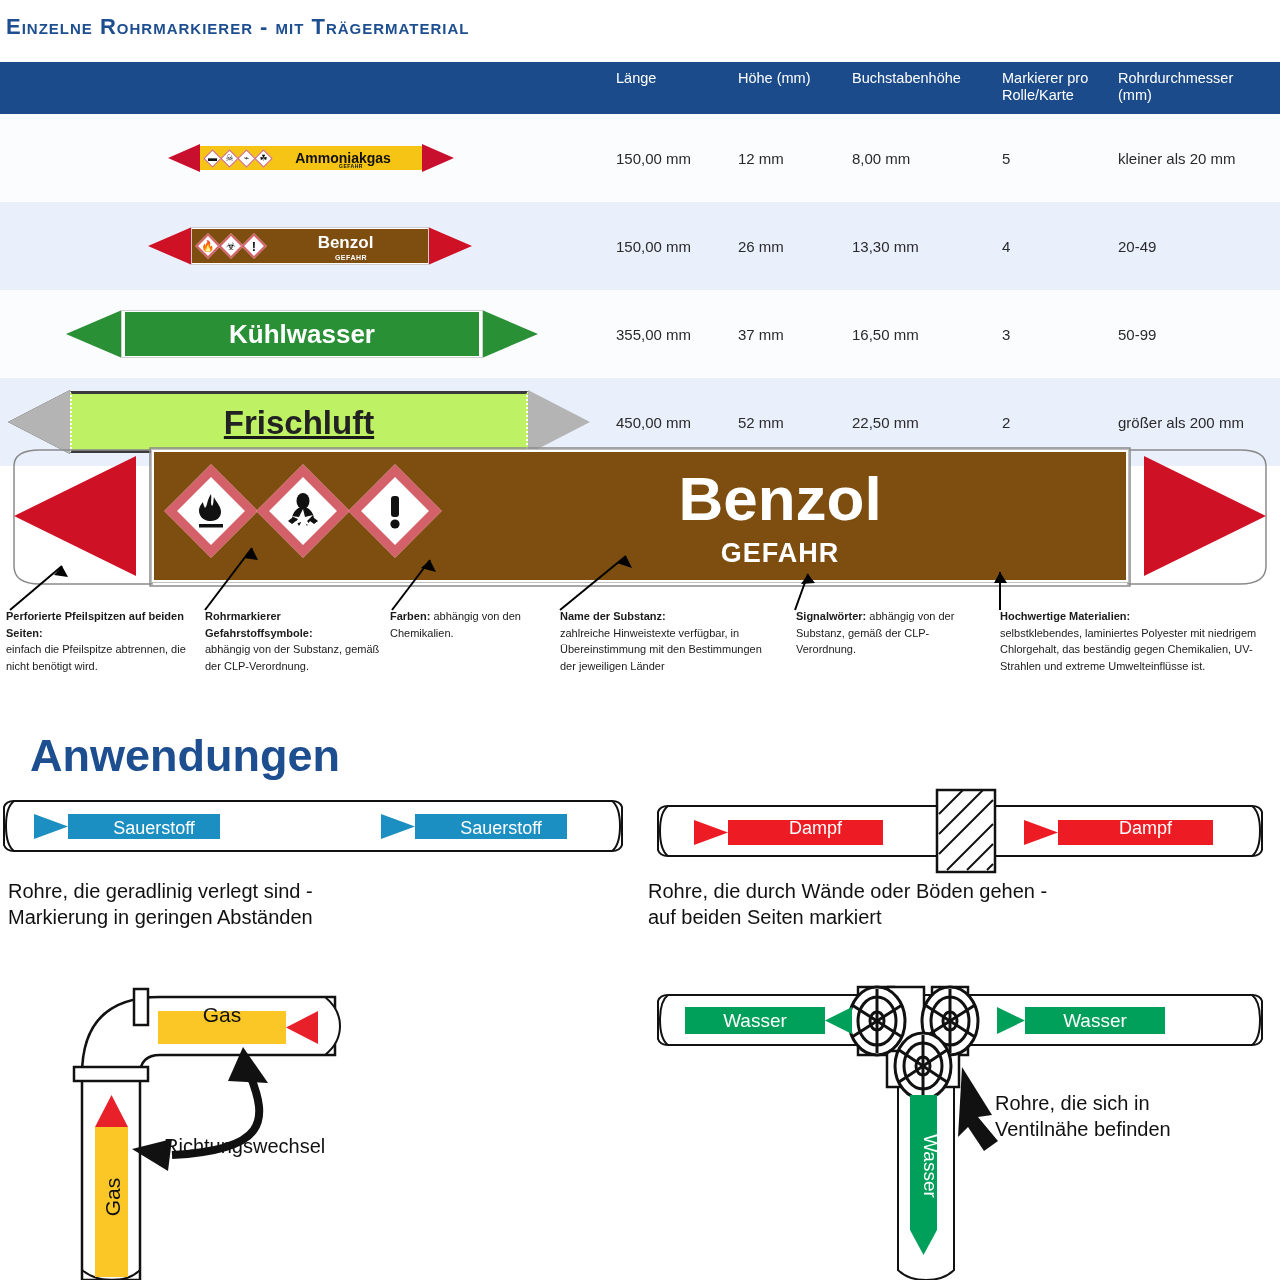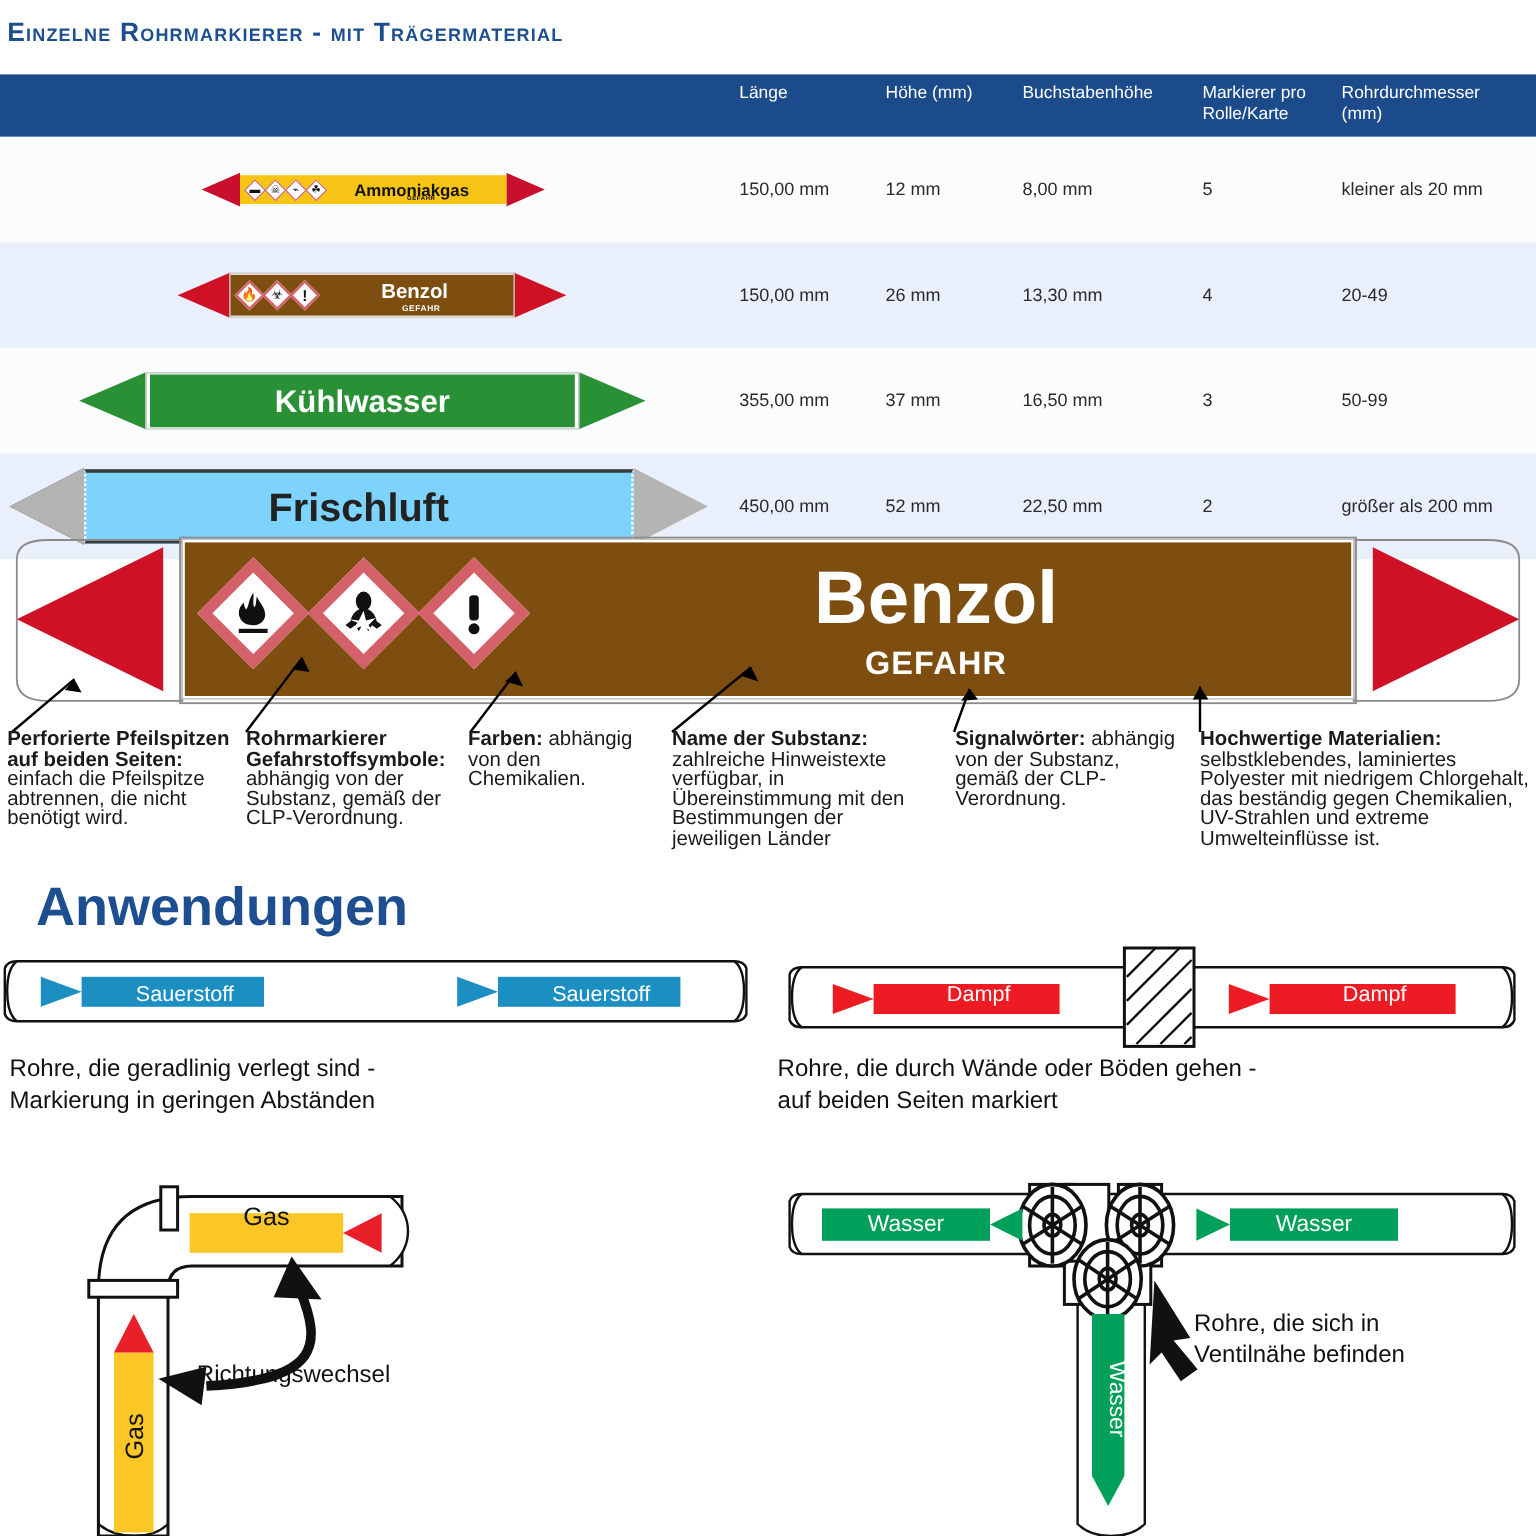--- a/index.html
+++ b/index.html
@@ -123,21 +123,21 @@
     font-size:62px; font-weight:bold; line-height:1;
   }
   .bm-signal{
     position:absolute; left:300px; right:20px; top:86px;
     text-align:center; color:#ffffff;
     font-size:27px; font-weight:bold; letter-spacing:1px;
   }
 
   
   .callouts{ position:absolute; left:0; top:608px; width:1280px; height:110px; }
-  .co{ position:absolute; font-size:17px; line-height:16.5px; color:#1a1a1a; }
+  .co{ position:absolute; font-size:11px; line-height:16.5px; color:#1a1a1a; }
   .co b{ font-weight:bold; }
   .co .ind{ display:block; }
 
   
   .anw-title{
     position:absolute; left:30px; top:730px;
     font-size:45px; font-weight:bold; color:#1d4e8f;
   }
   .anw-cap{
     position:absolute; font-size:20px; line-height:26px; color:#111;
@@ -228,21 +228,21 @@
     <div class="cell c-len">355,00 mm</div>
     <div class="cell c-hgt">37 mm</div>
     <div class="cell c-let">16,50 mm</div>
     <div class="cell c-mpr">3</div>
     <div class="cell c-dia">50-99</div>
   </div>
 
   <div class="row even">
     <div class="marker-wrap" style="left:8px;">
       <div class="mk-arrow-l" style="border-top:32px solid transparent;border-bottom:32px solid transparent;border-right:62px solid #b4b4b4;filter:drop-shadow(0 0 0 #333);"></div>
-      <div class="mk-body" style="width:458px;height:62px;background:#7dd3fc;border:3px solid #3a3a3a;border-left:2px dotted #fff;border-right:2px dotted #fff;">
+      <div class="mk-body" style="width:458px;height:62px;background:#bef264;border:3px solid #3a3a3a;border-left:2px dotted #fff;border-right:2px dotted #fff;text-decoration:underline;">
         <div class="mk-label" style="color:#222;font-size:33px;">Frischluft</div>
       </div>
       <div class="mk-arrow-r" style="border-top:32px solid transparent;border-bottom:32px solid transparent;border-left:62px solid #b4b4b4;"></div>
     </div>
     <div class="cell c-len">450,00 mm</div>
     <div class="cell c-hgt">52 mm</div>
     <div class="cell c-let">22,50 mm</div>
     <div class="cell c-mpr">2</div>
     <div class="cell c-dia">größer als 200 mm</div>
   </div>

